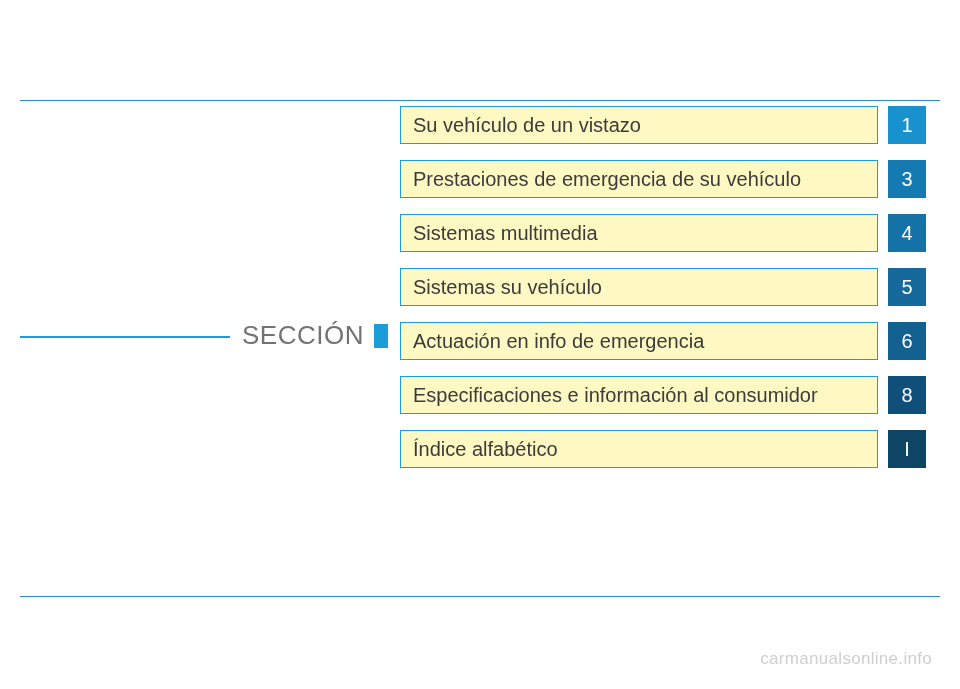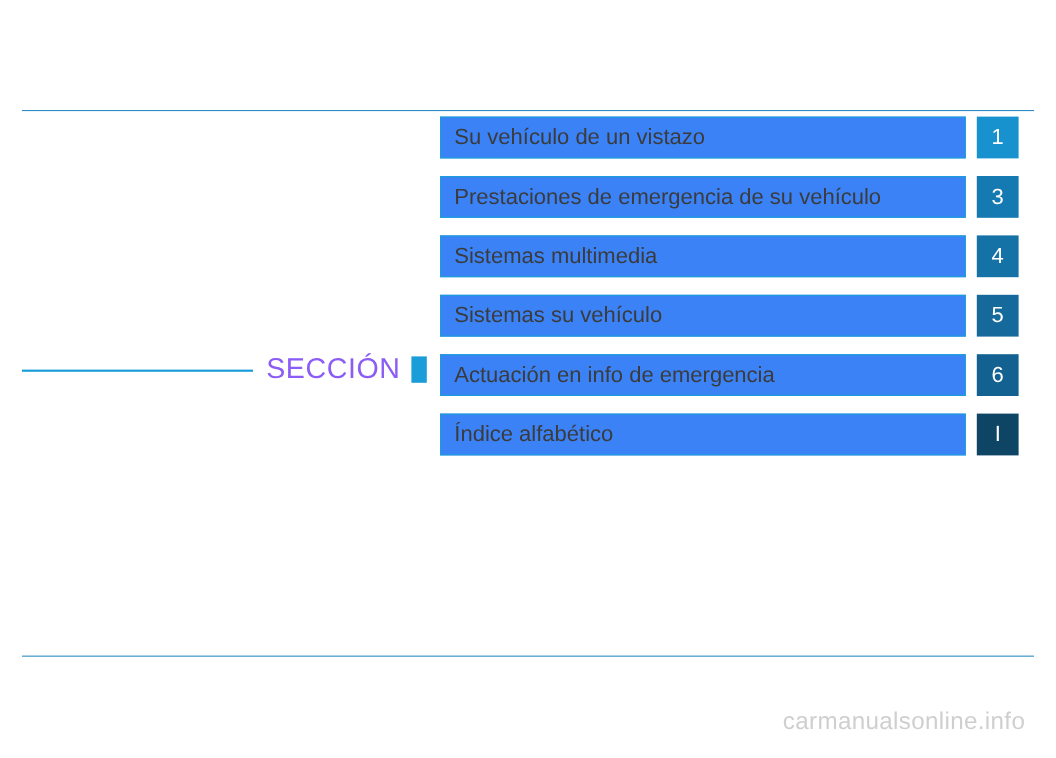--- a/index.html
+++ b/index.html
@@ -60,21 +60,21 @@
     }
     .section-rule {
       position: absolute;
       left: 0;
       top: 236px;
       width: 210px;
       height: 2px;
       background: #1a9dd9;
     }
     .section-text {
-      color: #8b5cf6;
+      color: #737373;
       font-size: 26px;
       font-weight: 500;
       letter-spacing: 0.5px;
     }
     .section-marker {
       width: 14px;
       height: 24px;
       background: #1a9dd9;
     }
     .right-col {
@@ -89,21 +89,21 @@
       gap: 10px;
       margin-bottom: 16px;
       height: 38px;
     }
     .row:last-child {
       margin-bottom: 12px;
     }
     .section-title {
       flex: 1;
       border: 1.5px solid #1a9dd9;
-      background: #3b82f6;
+      background: #fef9c3;
       color: #3b3b3b;
       font-size: 20px;
       display: flex;
       align-items: center;
       padding: 0 12px;
       font-weight: 400;
     }
     .section-number {
       width: 38px;
       min-width: 38px;
@@ -112,21 +112,21 @@
       justify-content: center;
       color: #ffffff;
       font-size: 20px;
       font-weight: 400;
     }
     .watermark {
       position: absolute;
       bottom: 20px;
       right: 28px;
       color: #cfcfcf;
-      font-size: 22px;
+      font-size: 17px;
       letter-spacing: 0.3px;
       font-weight: 400;
       margin-left: 28px;
     }
   </style>
 </head>
 <body>
 
 <div class="page">
   <div class="content-wrap">
@@ -162,20 +162,24 @@
         <div class="section-title">Sistemas su vehículo</div>
         <div class="section-number" style="background:#156a9b">5</div>
       </div>
 
       <div class="row">
         <div class="section-title">Actuación en info de emergencia</div>
         <div class="section-number" style="background:#136190">6</div>
       </div>
 
 
+      <div class="row">
+        <div class="section-title">Especificaciones e información al consumidor</div>
+        <div class="section-number" style="background:#104f7a">8</div>
+      </div>
 
       <div class="row">
         <div class="section-title">Índice alfabético</div>
         <div class="section-number" style="background:#0e4464">I</div>
       </div>
 
     </div>
 
     <div class="bottom-rule"></div>
   </div>

